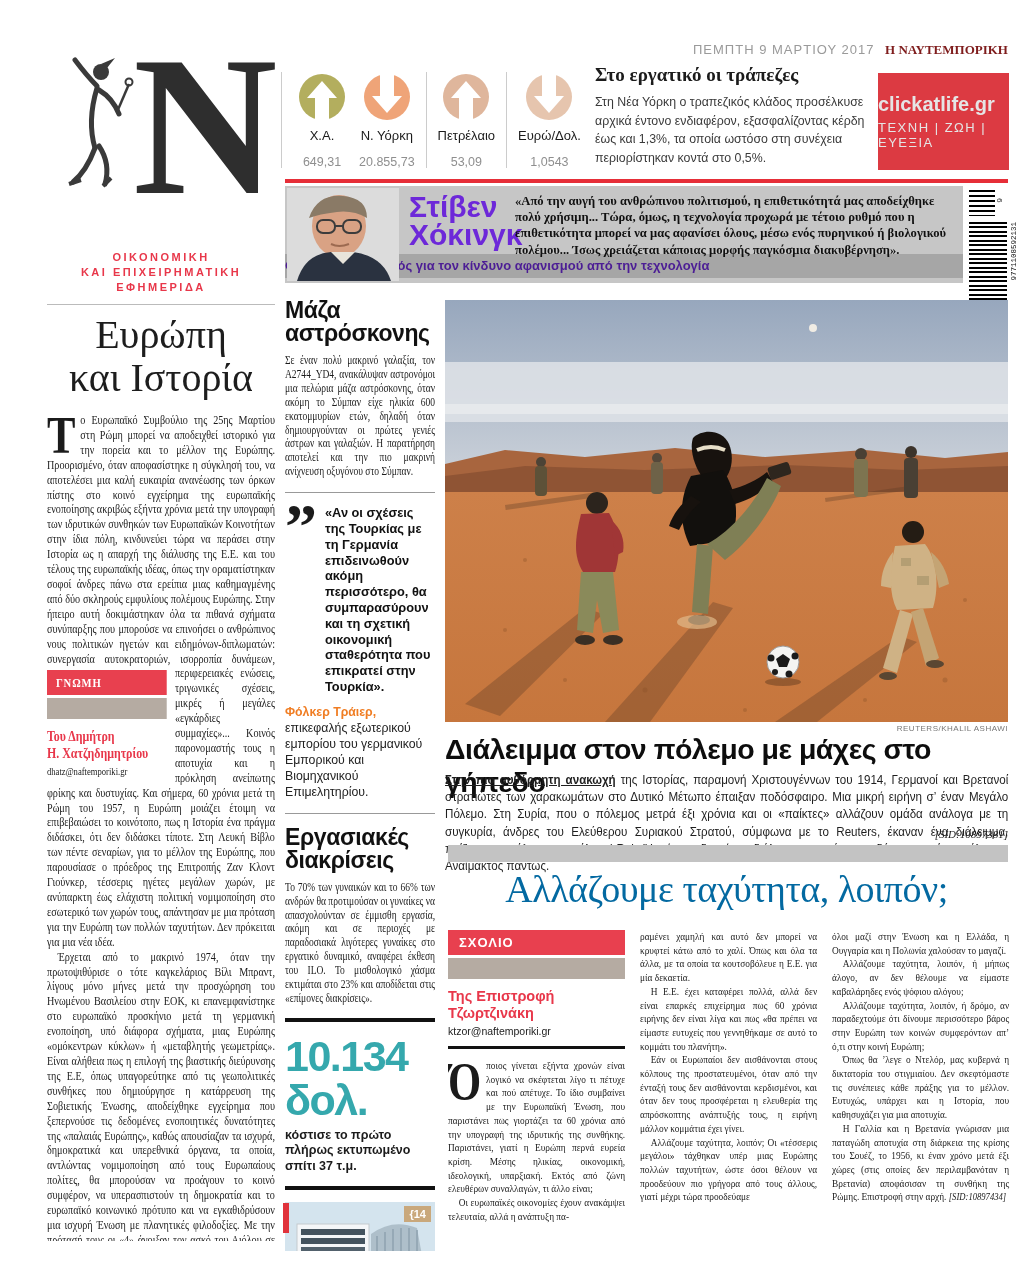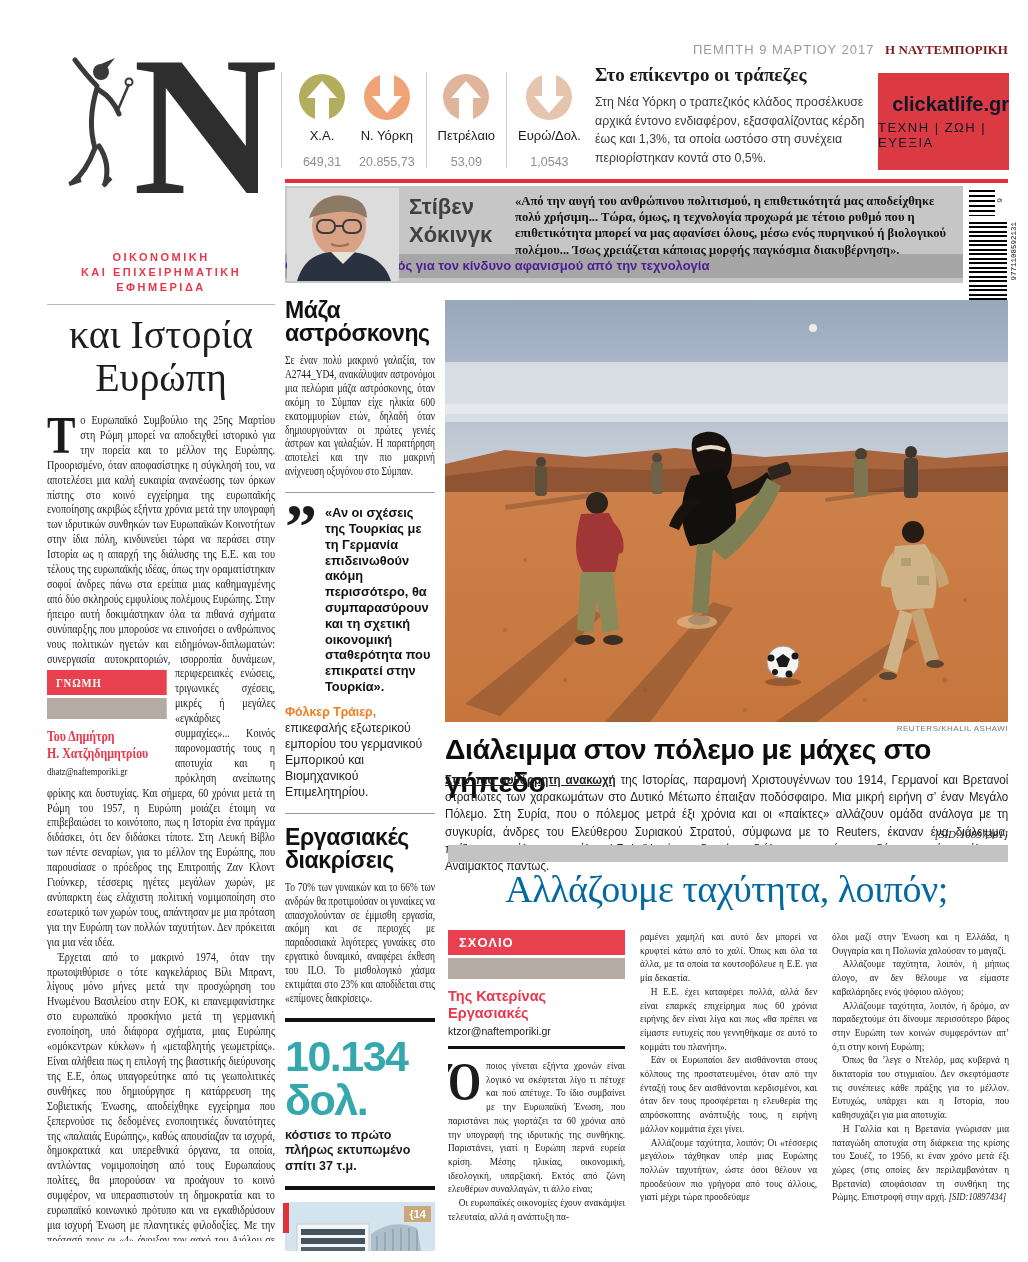--- a/index.html
+++ b/index.html
@@ -57,31 +57,31 @@
   .mkt-item svg { display:block; margin:0 auto; }
   .mkt-label { font-weight:normal; font-size:13px; margin-top:8px; white-space:nowrap; }
   .mkt-value { font-size:12.5px; color:#8f8f8f; margin-top:12px; white-space:nowrap; }
   .mkt-sep { width:1px; background:#ccc; height:96px; margin:10px 4px 0 4px; }
 
   .brief { position:absolute; left:595px; top:64px; width:272px; }
   .brief-title { font-family:"Liberation Serif",serif; font-weight:bold; font-size:19px; }
   .brief-body { margin-top:7px; width:286px; transform:scaleX(0.95); transform-origin:0 0; font-size:13px; line-height:18.5px; color:#3a3a3a; }
 
   .clickatlife { position:absolute; left:878px; top:73px; width:131px; height:97px; display:flex; flex-direction:column;
-                 align-items:flex-end; justify-content:center; color:#0f172a; }
+                 align-items:flex-start; justify-content:center; color:#e5e5e5; }
   .cal-title { font-weight:bold; font-size:20px; }
   .cal-sub { font-size:13px; letter-spacing:1.5px; margin-top:4px; }
 
   
   .red-rule { position:absolute; left:285px; top:179px; width:723px; height:4px; }
   .hawking { position:absolute; left:285px; top:186px; width:678px; height:97px; background:#c6c6c6; overflow:hidden; }
   .hk-strip { position:absolute; left:0; right:0; bottom:5px; height:24px; background:#a6a6a6; }
   .hk-strip-text { color:#4c1d95; font-weight:bold; font-size:13px; line-height:24px; }
   .hk-portrait { position:absolute; left:2px; top:2px; width:112px; height:93px; z-index:2; }
-  .hk-name { position:absolute; left:124px; top:7px; color:#404040; font-weight:bold; font-size:22px; line-height:28px; }
+  .hk-name { position:absolute; left:124px; top:7px; color:#6d28d9; font-weight:bold; font-size:30px; line-height:28px; }
   .hk-quote { position:absolute; left:230px; top:7px; width:440px; font-family:"Liberation Serif",serif; font-weight:bold;
               font-size:12.6px; line-height:16.2px; color:#101010; }
 
   .barcode { position:absolute; left:969px; top:190px; width:42px; }
   .bc-small { width:26px; height:26px; background:repeating-linear-gradient(#000 0 2px, #fff 2px 5px); position:relative; }
   .bc-big { margin-top:6px; width:38px; height:82px; background:repeating-linear-gradient(#000 0 2px, #fff 2px 4px, #000 4px 6px, #fff 6px 9px); position:relative; }
   .bc-num { position:absolute; right:-11px; top:0; writing-mode:vertical-rl; transform:rotate(180deg);
             font-family:"Liberation Mono",monospace; font-size:7.5px; color:#111; }
   .bc-9 { position:absolute; right:-9px; top:8px; writing-mode:vertical-rl; transform:rotate(180deg);
           font-family:"Liberation Mono",monospace; font-size:8px; }
@@ -136,22 +136,22 @@
       </svg>
       <div class="logo-n">N</div>
     </div>
     <div class="tagline" style="color: rgb(232, 55, 74);">
       <div>ΟΙΚΟΝΟΜΙΚΗ</div>
       <div>ΚΑΙ ΕΠΙΧΕΙΡΗΜΑΤΙΚΗ ΕΦΗΜΕΡΙΔΑ</div>
     </div>
     <div class="l-divider"></div>
 
     <div class="euro-head">
+      <div>Ευρώπη</div>
       <div>και Ιστορία</div>
-      <div>Ευρώπη</div>
     </div>
     <div class="euro-bodywrap">
       <div class="euro-body cond">
         <span class="dropcap">Τ</span><span>ο Ευρωπαϊκό Συμβούλιο της 25ης Μαρτίου στη Ρώμη μπορεί να αποδειχθεί ιστορικό για την πορεία και το μέλλον της Ευρώπης. Προορισμένο, όταν αποφασίστηκε η σύγκλησή του, να αποτελέσει μια καλή ευκαιρία ανανέωσης των όρκων πίστης στο κοινό εγχείρημα της ευρωπαϊκής ενοποίησης ακριβώς εξήντα χρόνια μετά την υπογραφή των ιδρυτικών συνθηκών των Ευρωπαϊκών Κοινοτήτων στην ίδια πόλη, κινδυνεύει τώρα να περάσει στην Ιστορία ως η απαρχή της διάλυσης της Ε.Ε. και του τέλους της ευρωπαϊκής ιδέας, όπως την οραματίστηκαν σοφοί άνδρες πάνω στα ερείπια μιας καθημαγμένης από δύο σκληρούς εμφυλίους πολέμους Ευρώπης. Στην ήπειρο αυτή δοκιμάστηκαν όλα τα πιθανά σχήματα συνύπαρξης που μπορούσε να επινοήσει ο ανθρώπινος νους πολιτικών ηγετών και ειδημόνων-διπλωματών: συνεργασία αυτοκρατοριών, ισορροπία δυνάμεων, </span><span class="gnomi-float kicker-box">
           <span class="kicker-label" style="display: block; background-color: rgb(232, 64, 79);">ΓΝΩΜΗ</span>
           <span class="kicker-bar" style="display: block; background-color: rgb(181, 171, 162);"></span>
           <span class="kicker-author" style="display: block; color: rgb(232, 55, 74);">
             <span>Του Δημήτρη</span><br>
             <span>Η. Χατζηδημητρίου</span>
           </span>
@@ -252,21 +252,21 @@
       <svg width="46" height="46" viewBox="0 0 46 46">
         <circle cx="23" cy="23" r="23" fill="#e6c5ae"></circle>
         <path d="M23 39 L38 22 H30 V0 H16 V22 H8 Z" fill="#fff"></path>
       </svg>
       <div class="mkt-label">Ευρώ/Δολ.</div>
       <div class="mkt-value">1,0543</div>
     </div>
   </div>
 
   <div class="brief">
-    <div class="brief-title serif">Στο επίκεντρο οι τράπεζες</div>
+    <div class="brief-title serif">Στο εργατικό οι τράπεζες</div>
     <div class="brief-body">Στη Νέα Υόρκη ο τραπεζικός κλάδος προσέλκυσε αρχικά έντονο ενδιαφέρον, εξασφαλίζοντας κέρδη έως και 1,3%, τα οποία ωστόσο στη συνέχεια περιορίστηκαν κοντά στο 0,5%.</div>
   </div>
 
   <div class="clickatlife" style="background-color: rgb(220, 58, 66);">
     <div class="cal-title">clickatlife.gr</div>
     <div class="cal-sub">ΤΕΧΝΗ | ΖΩΗ | ΕΥΕΞΙΑ</div>
   </div>
 
   <div class="red-rule" style="background-color: rgb(230, 46, 56);"></div>
   <div class="hawking">
@@ -403,21 +403,21 @@
   <div class="fb-sid">[SID:10897381]</div>
 
   <div class="gray-band"></div>
 
   <div class="cm-head">Αλλάζουμε ταχύτητα, λοιπόν;</div>
   <div class="cm-cols">
     <div class="cm-col">
       <div class="kicker-box">
         <div class="kicker-label" style="background-color: rgb(232, 64, 79);">ΣΧΟΛΙΟ</div>
         <div class="kicker-bar" style="background-color: rgb(181, 171, 162);"></div>
-        <div class="kicker-author" style="color: rgb(232, 55, 74);">Της Κατερίνας Εργασιακές</div>
+        <div class="kicker-author" style="color: rgb(232, 55, 74);">Της Επιστροφή Τζωρτζινάκη</div>
         <div class="kicker-mail">ktzor@naftemporiki.gr</div>
         <div class="cm-rule"></div>
       </div>
       <div class="cm-col1-body">
         <div class="cm-body cond">
           <span class="dropcap">Ό</span><span>ποιος γίνεται εξήντα χρονών είναι λογικό να σκέφτεται λίγο τι πέτυχε και πού απέτυχε. Το ίδιο συμβαίνει με την Ευρωπαϊκή Ένωση, που παριστάνει πως γιορτάζει τα 60 χρόνια από την υπογραφή της ιδρυτικής της συνθήκης. Παριστάνει, γιατί η Ευρώπη περνά ευρεία κρίση. Μέσης ηλικίας, οικονομική, ιδεολογική, υπαρξιακή. Εκτός από ζώνη ελευθέρων συναλλαγών, τι άλλο είναι;</span>
           <p class="ind"><span>Οι ευρωπαϊκές οικονομίες έχουν ανακάμψει τελευταία, αλλά η ανάπτυξη πα-</span></p>
         </div>
       </div>
     </div>

